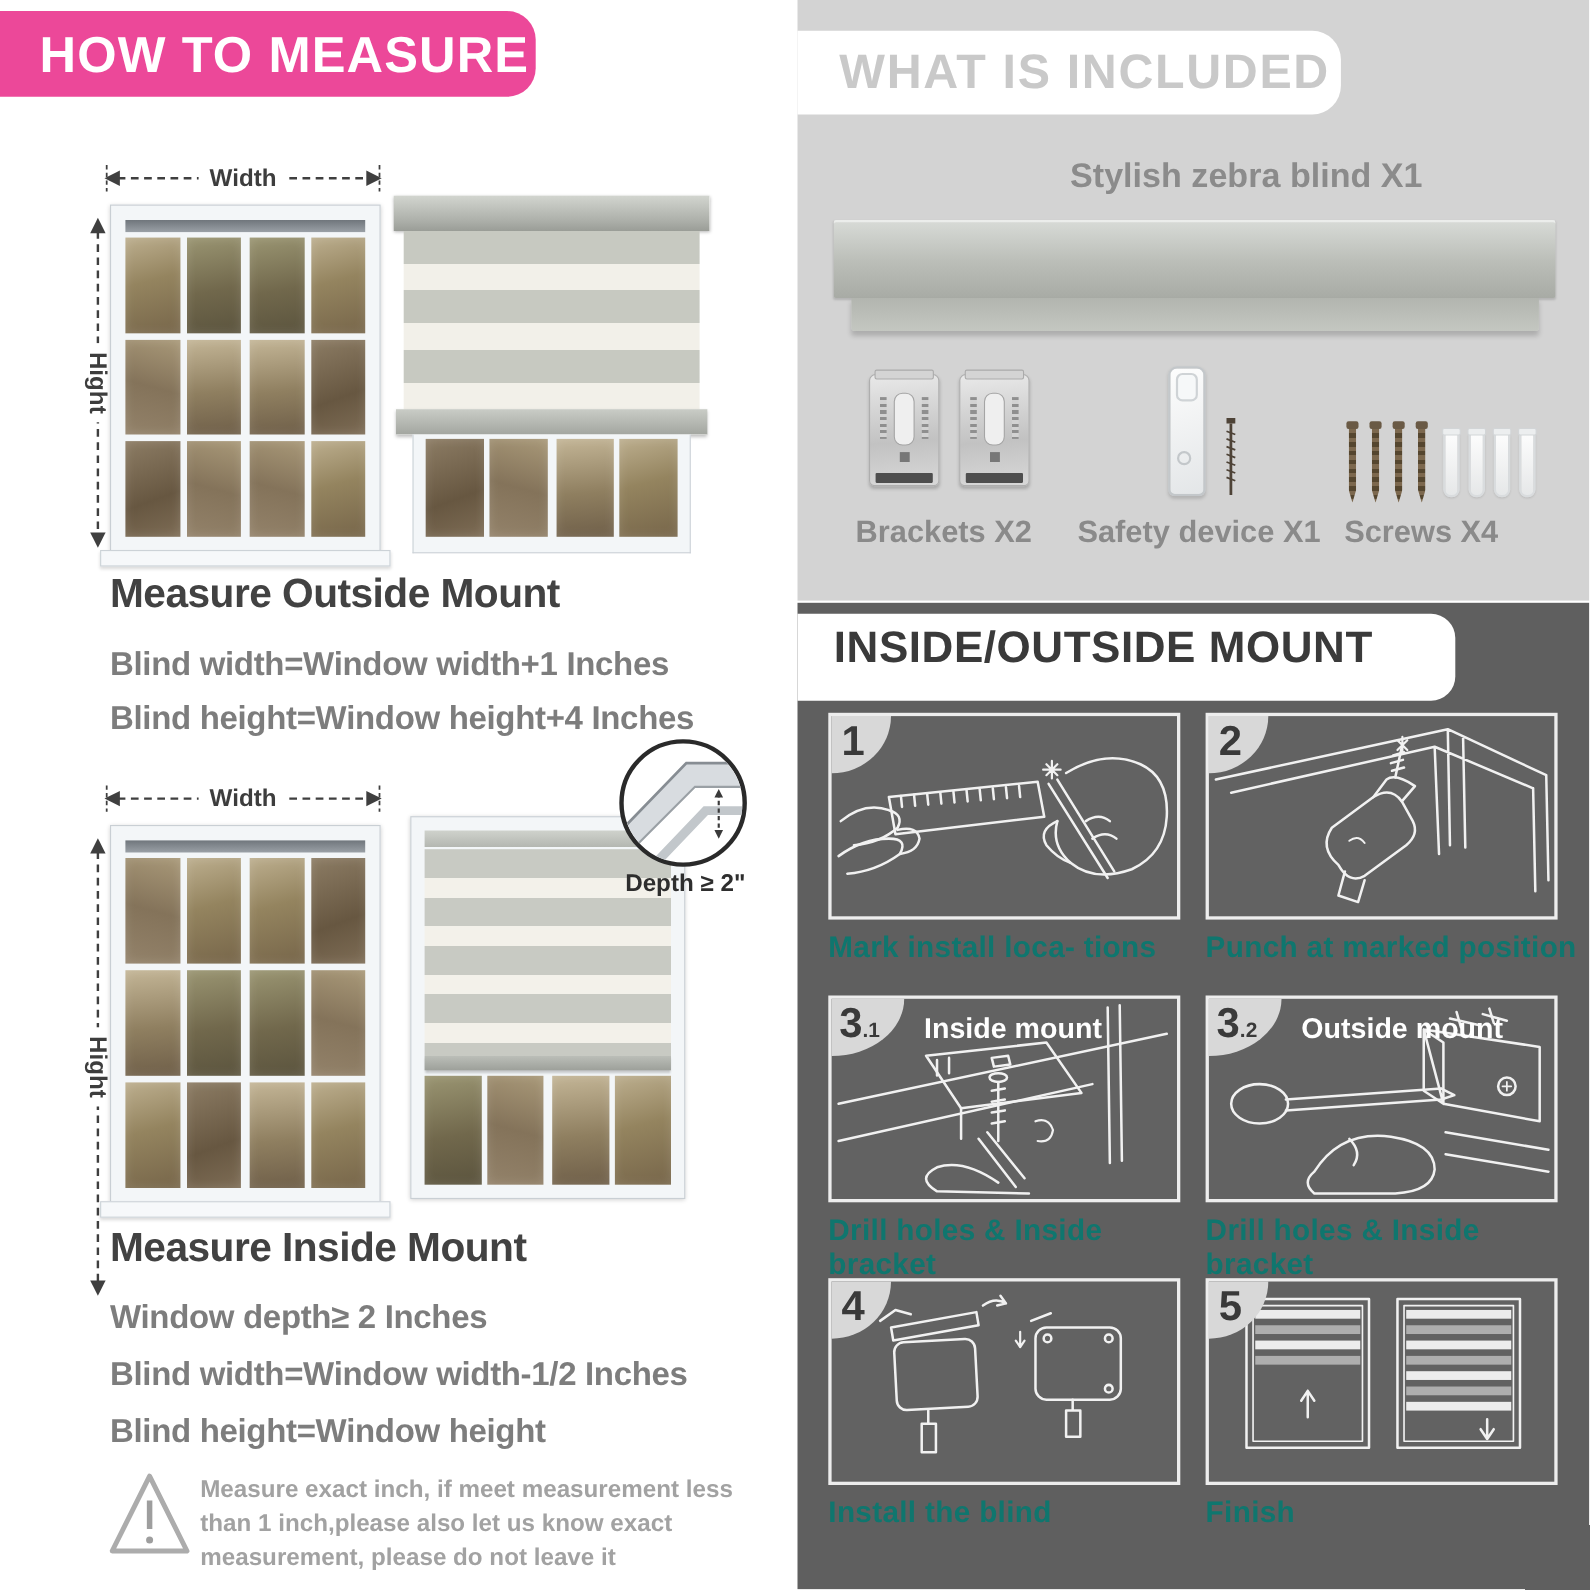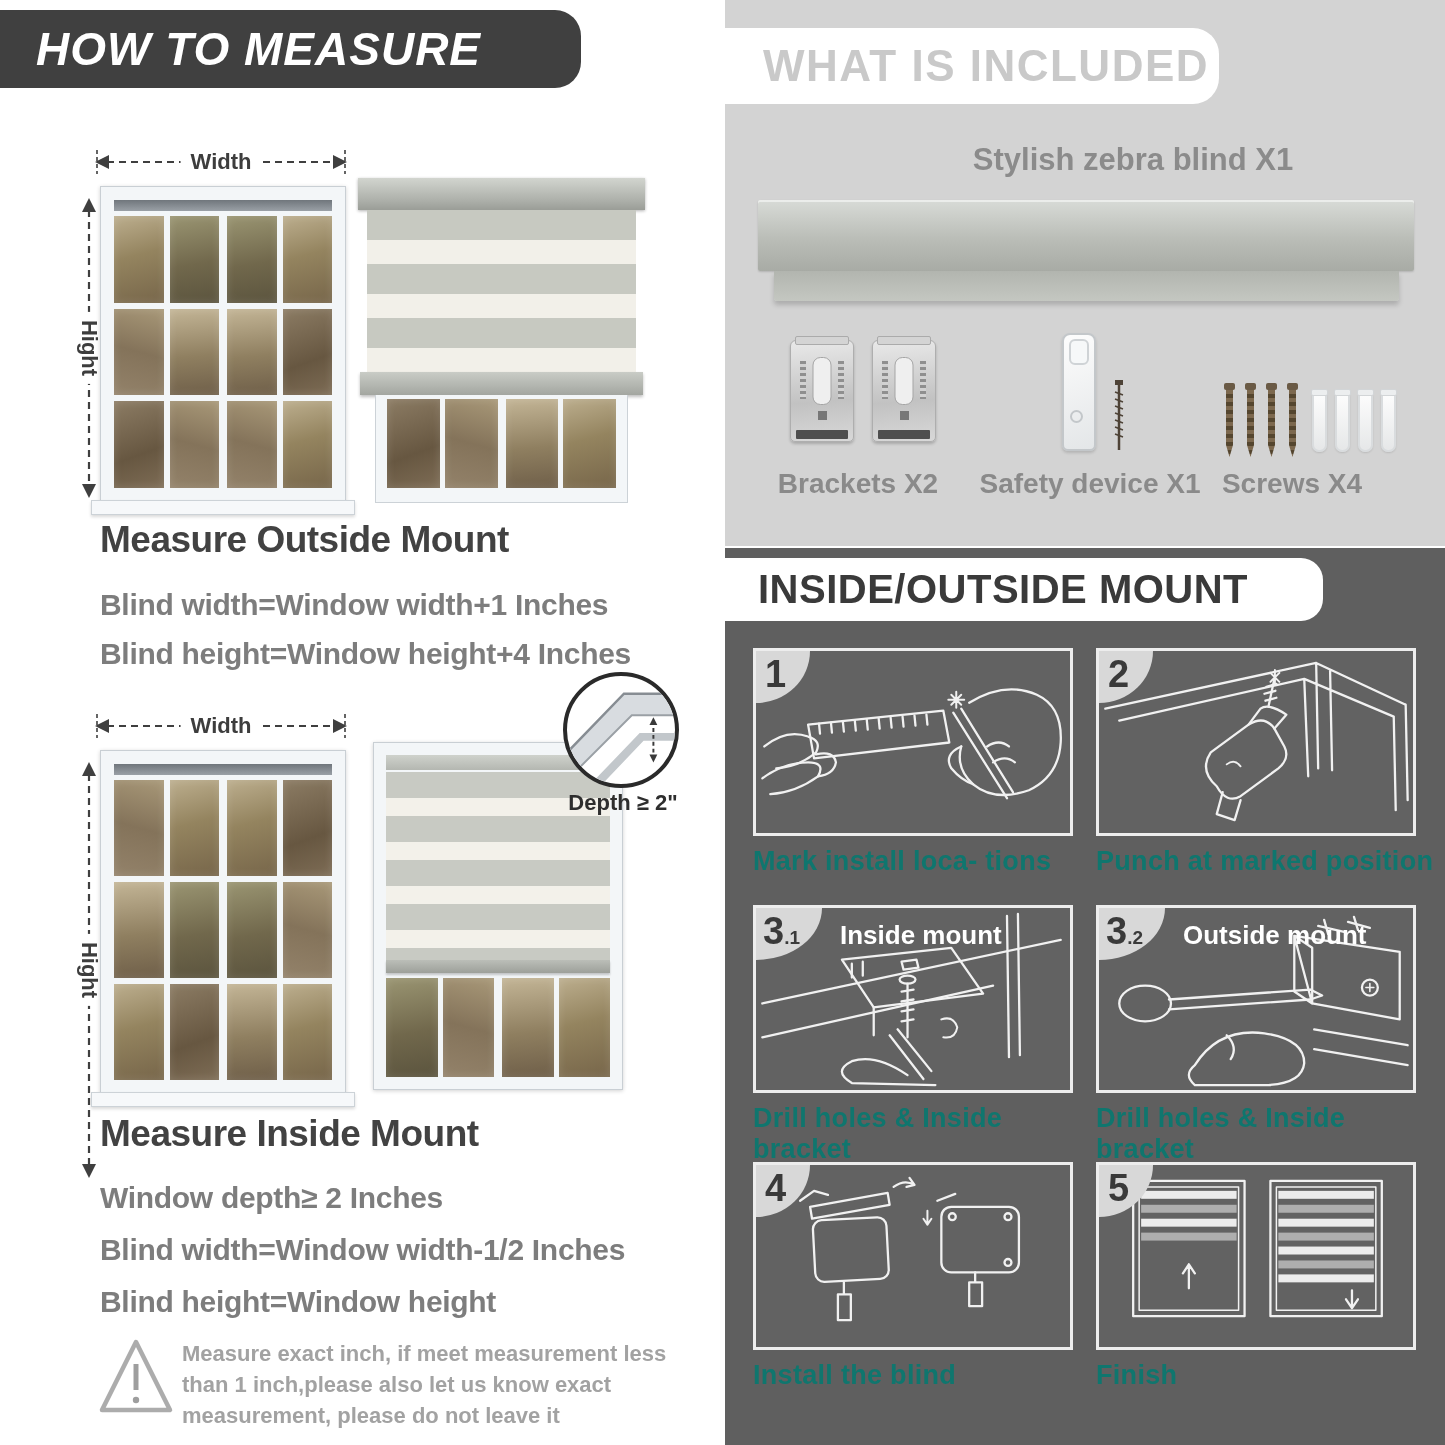--- a/index.html
+++ b/index.html
@@ -2,27 +2,27 @@
 <html><head>
 <meta charset="utf-8">
 <style>
   html,body{margin:0;padding:0;background:#fff;}
   .canvas{position:relative;width:1445px;height:1445px;background:#fff;overflow:hidden;
           font-family:"Liberation Sans",sans-serif;-webkit-font-smoothing:antialiased;}
   .abs{position:absolute;}
 
   
   .hdr{position:absolute;border-radius:0 26px 26px 0;}
-  .hdr-left{left:0;top:10px;width:581px;height:78px;background:#404040;font-style:italic;}
+  .hdr-left{left:0;top:10px;width:487px;height:78px;background:#ec4899;}
   .hdr-left span{display:block;line-height:78px;padding-left:36px;font-size:46px;font-weight:bold;
                  letter-spacing:1px;color:#fff;}
   .hdr-right{left:725px;top:28px;width:494px;height:76px;background:#fff;}
   .hdr-right span{display:block;line-height:76px;padding-left:38px;font-size:44px;font-weight:bold;
                   letter-spacing:1.5px;color:#c9c9c9;}
-  .hdr-dark{left:725px;top:558px;width:598px;height:63px;background:#fff;border-radius:0 22px 22px 0;}
+  .hdr-dark{left:725px;top:558px;width:598px;height:79px;background:#fff;border-radius:0 22px 22px 0;}
   .hdr-dark span{display:block;line-height:63px;padding-left:33px;font-size:40px;font-weight:bold;
                  letter-spacing:0.5px;color:#3a3a3a;}
 
   
   .panel-light{left:725px;top:0;width:720px;height:546px;background:#d3d3d3;}
   .panel-dark{left:725px;top:548px;width:720px;height:897px;background:#5f5f5f;}
 
   
   .window{position:absolute;background:#f3f6f8;border:1px solid #c9cfd4;padding:13px;box-sizing:border-box;
           box-shadow:0 1px 4px rgba(0,0,0,.18);}

